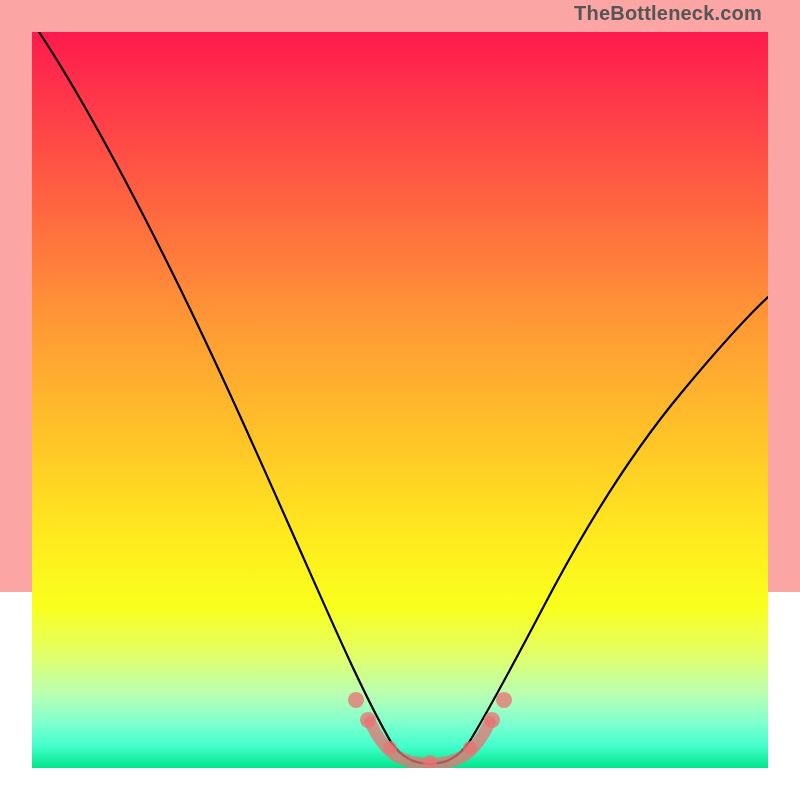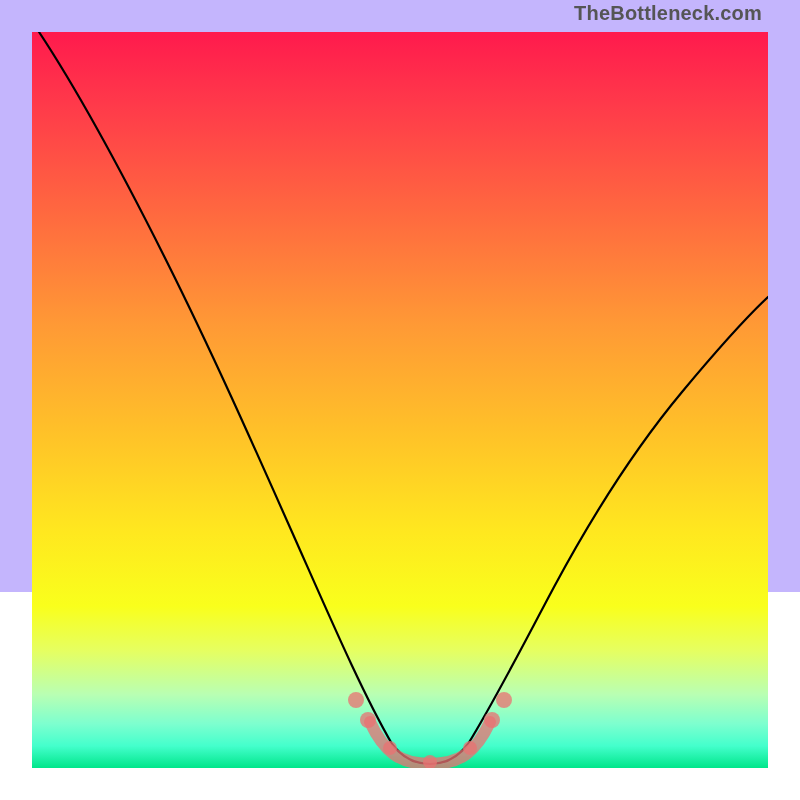--- a/index.html
+++ b/index.html
@@ -7,21 +7,21 @@
     padding: 0;
     width: 800px;
     height: 800px;
     overflow: hidden;
     font-family: Arial, Helvetica, sans-serif;
   }
   .frame {
     position: relative;
     width: 800px;
     height: 592px;
-    background: #c4b5fd;
+    background: #fca5a5;
   }
   .plot {
     position: absolute;
     left: 32px;
     top: 32px;
     width: 736px;
     height: 736px;
     
     background: linear-gradient(
       to bottom,

